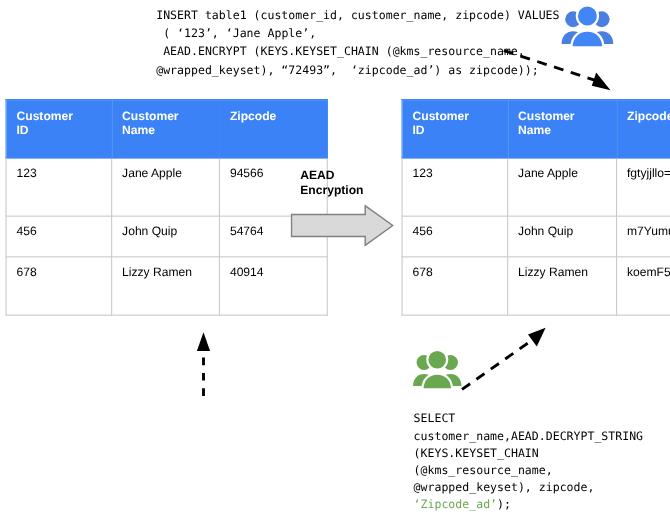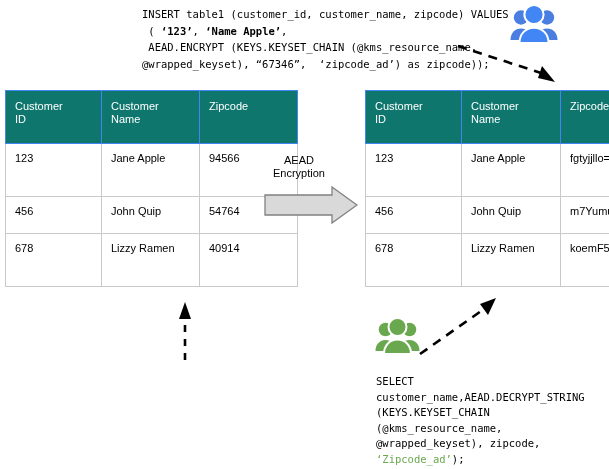--- a/index.html
+++ b/index.html
@@ -24,21 +24,21 @@
     white-space: pre;
   }
   #insert-sql {
     left: 142px;
     top: 6px;
     font-size: 10.5px;
     line-height: 16.5px;
     text-align: left;
   }
   #insert-sql .lit {
-    font-weight: bold;
+    font-weight: normal;
   }
   #select-sql {
     left: 376px;
     top: 374px;
     font-size: 10.5px;
     line-height: 15.5px;
   }
   #select-sql .green {
     color: #6aa84f;
     margin-top: 22px;
@@ -54,23 +54,23 @@
   }
   .data-table th, .data-table td {
     border: 1px solid #c9c9c9;
     text-align: left;
     vertical-align: top;
     padding: 7px 8px 7px 9px;
     color: #000000;
     font-weight: normal;
   }
   .data-table thead th {
-    background: #0f766e;
+    background: #3b82f6;
     color: #ffffff;
-    font-weight: normal;
+    font-weight: bold;
     border: 1px solid #4285f4;
     height: 36px;
     line-height: 13px;
     padding-top: 9px;
   }
   .data-table tbody td {
     line-height: 14px;
     margin-top: 48px;
   }
   #left-table {
@@ -93,24 +93,23 @@
   .row-tall td { height: 38px; }
   .row-mid  td { height: 22px; }
   .row-last td { height: 38px; }
 
   
   #aead-label {
     position: absolute;
     left: 273px;
     top: 154px;
     font-size: 11px;
-    font-weight: normal;
+    font-weight: bold;
     line-height: 13px;
     color: #000000;
-    text-align: center;
   }
   #gray-arrow {
     position: absolute;
     left: 264px;
     top: 186px;
     width: 94px;
     height: 38px;
   }
 
   
@@ -138,23 +137,23 @@
     font-weight: bold;
     color: #000000;
   }
 </style>
 </head>
 <body>
 
 <div id="canvas">
 
   <div class="sql-block" id="insert-sql"><span>INSERT table1 (customer_id, customer_name, zipcode) VALUES</span>
-<span> ( </span><span class="lit">‘123’</span><span>, </span><span class="lit">‘Name Apple’</span><span>,</span>
+<span> ( </span><span class="lit">‘123’</span><span>, </span><span class="lit">‘Jane Apple’</span><span>,</span>
 <span> AEAD.ENCRYPT (KEYS.KEYSET_CHAIN (@kms_resource_name,</span>
-<span>@wrapped_keyset), “67346”,  ‘zipcode_ad’) as zipcode));</span></div>
+<span>@wrapped_keyset), “72493”,  ‘zipcode_ad’) as zipcode));</span></div>
 
   <svg class="people-icon" id="blue-people" viewBox="0 0 48 42">
     <circle cx="11" cy="14.5" r="7.2" fill="#4a7ee0"></circle>
     <path d="M0.5 37 c0-7.2 4.6-11.5 10.5-11.5 s10.5 4.3 10.5 11.5 z" fill="#4a7ee0"></path>
     <circle cx="37" cy="14.5" r="7.2" fill="#4a7ee0"></circle>
     <path d="M26.5 37 c0-7.2 4.6-11.5 10.5-11.5 s10.5 4.3 10.5 11.5 z" fill="#4a7ee0"></path>
     <circle cx="24" cy="11.5" r="9.6" fill="#4285f4" stroke="#ffffff" stroke-width="2"></circle>
     <path d="M9.5 40 c0-9.3 6.3-15.2 14.5-15.2 s14.5 5.9 14.5 15.2 z" fill="#4285f4" stroke="#ffffff" stroke-width="2"></path>
   </svg>
 

